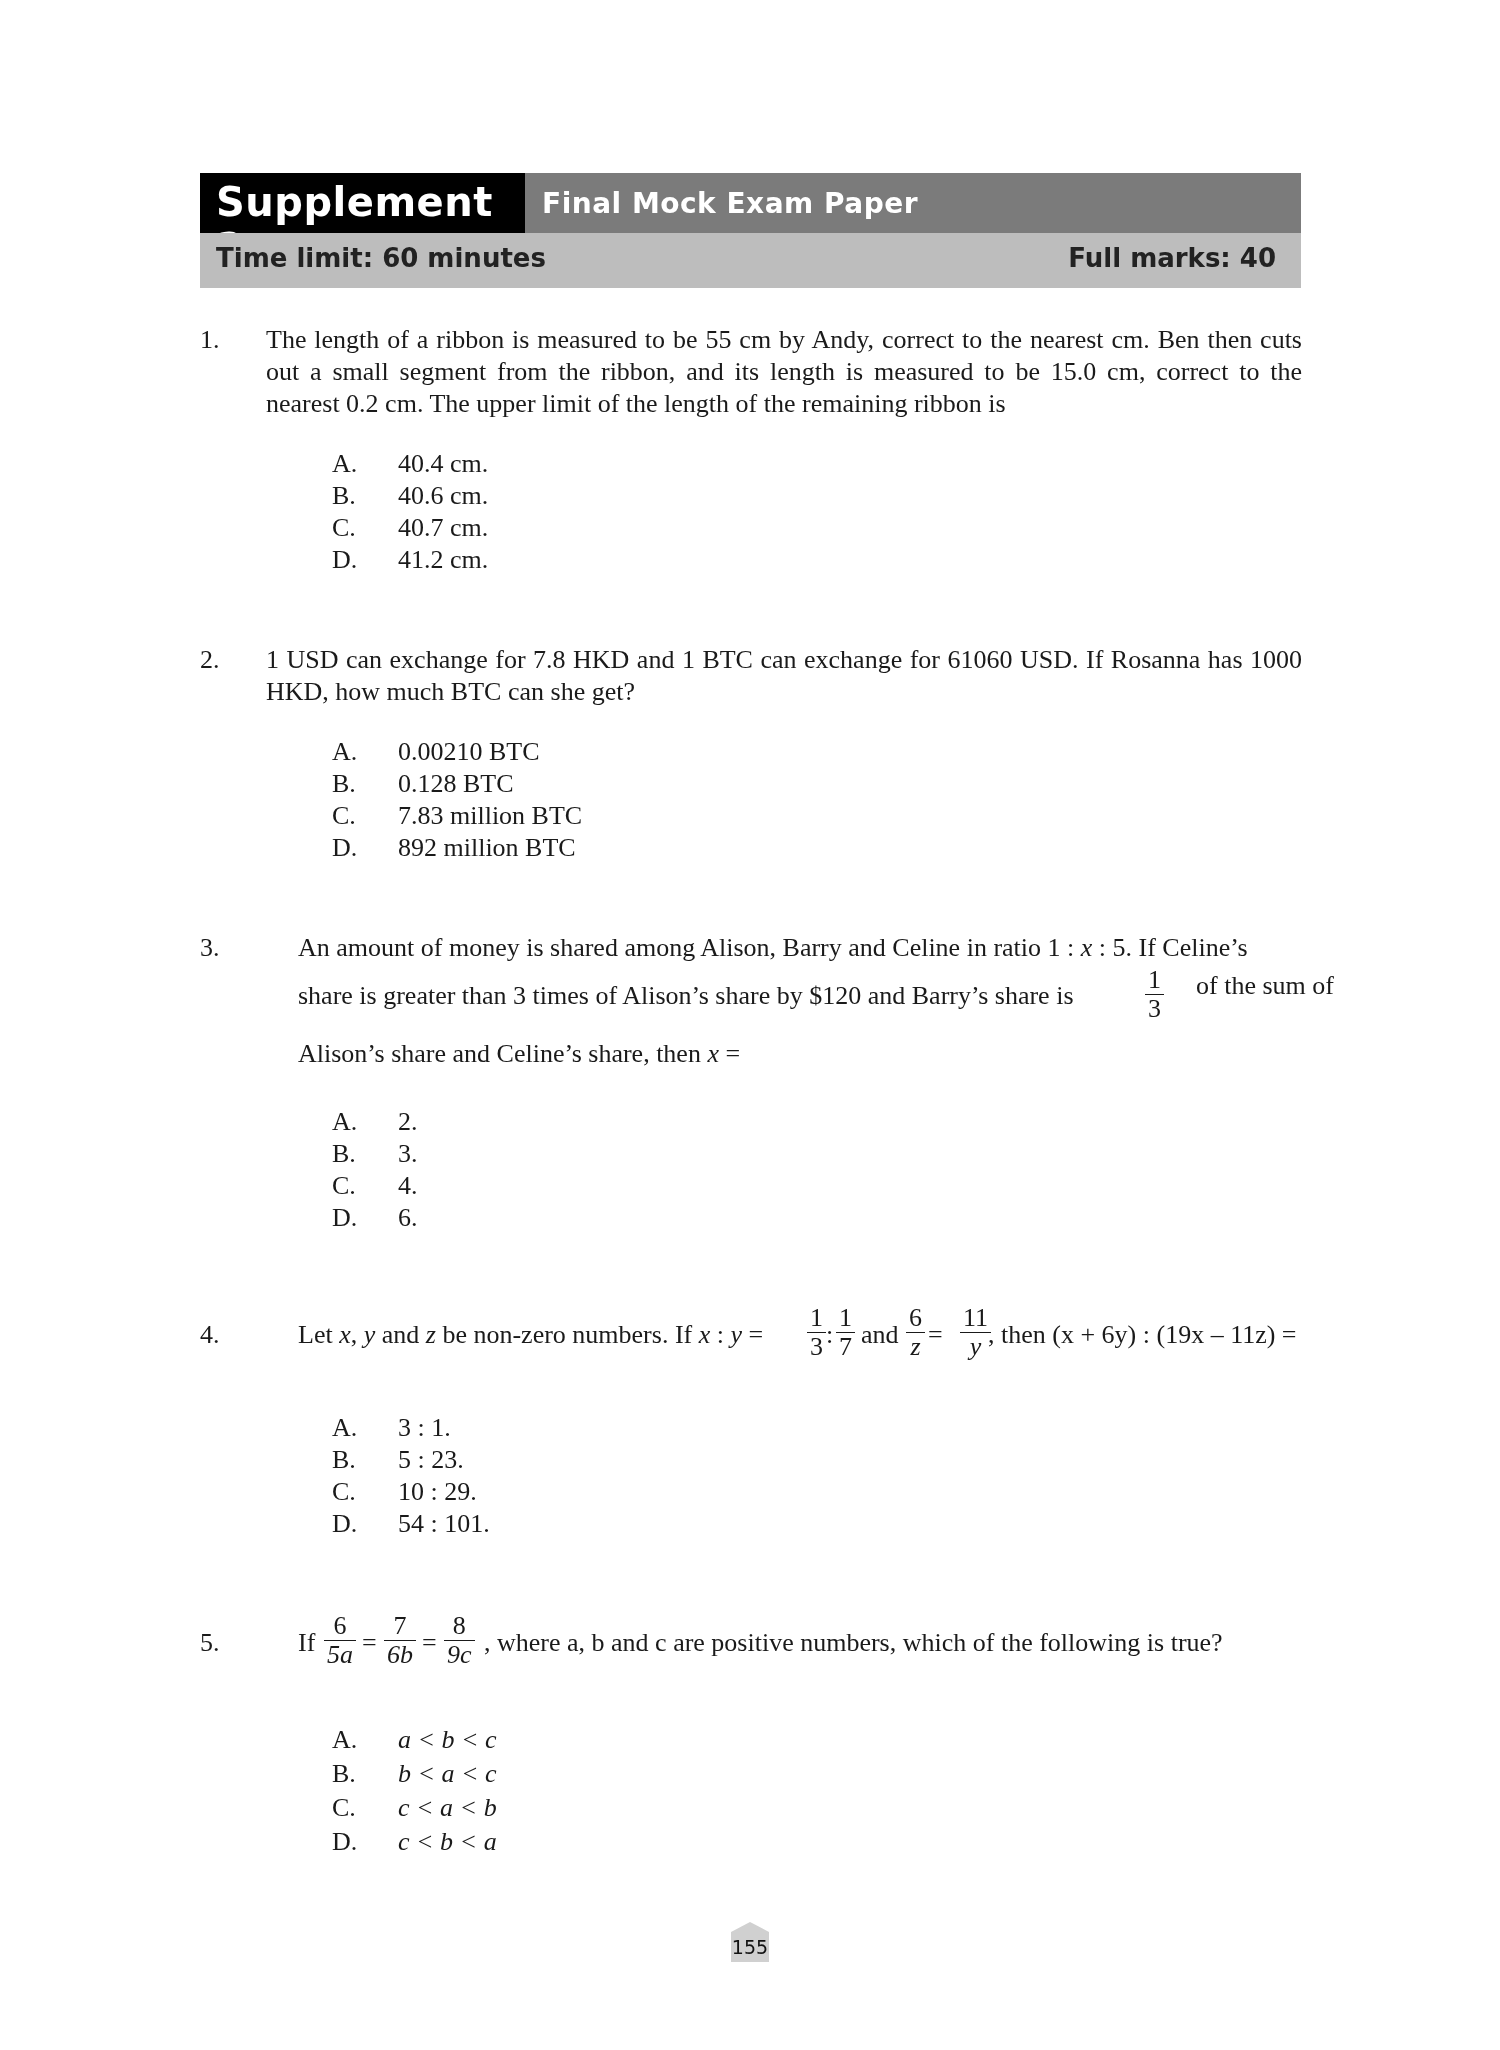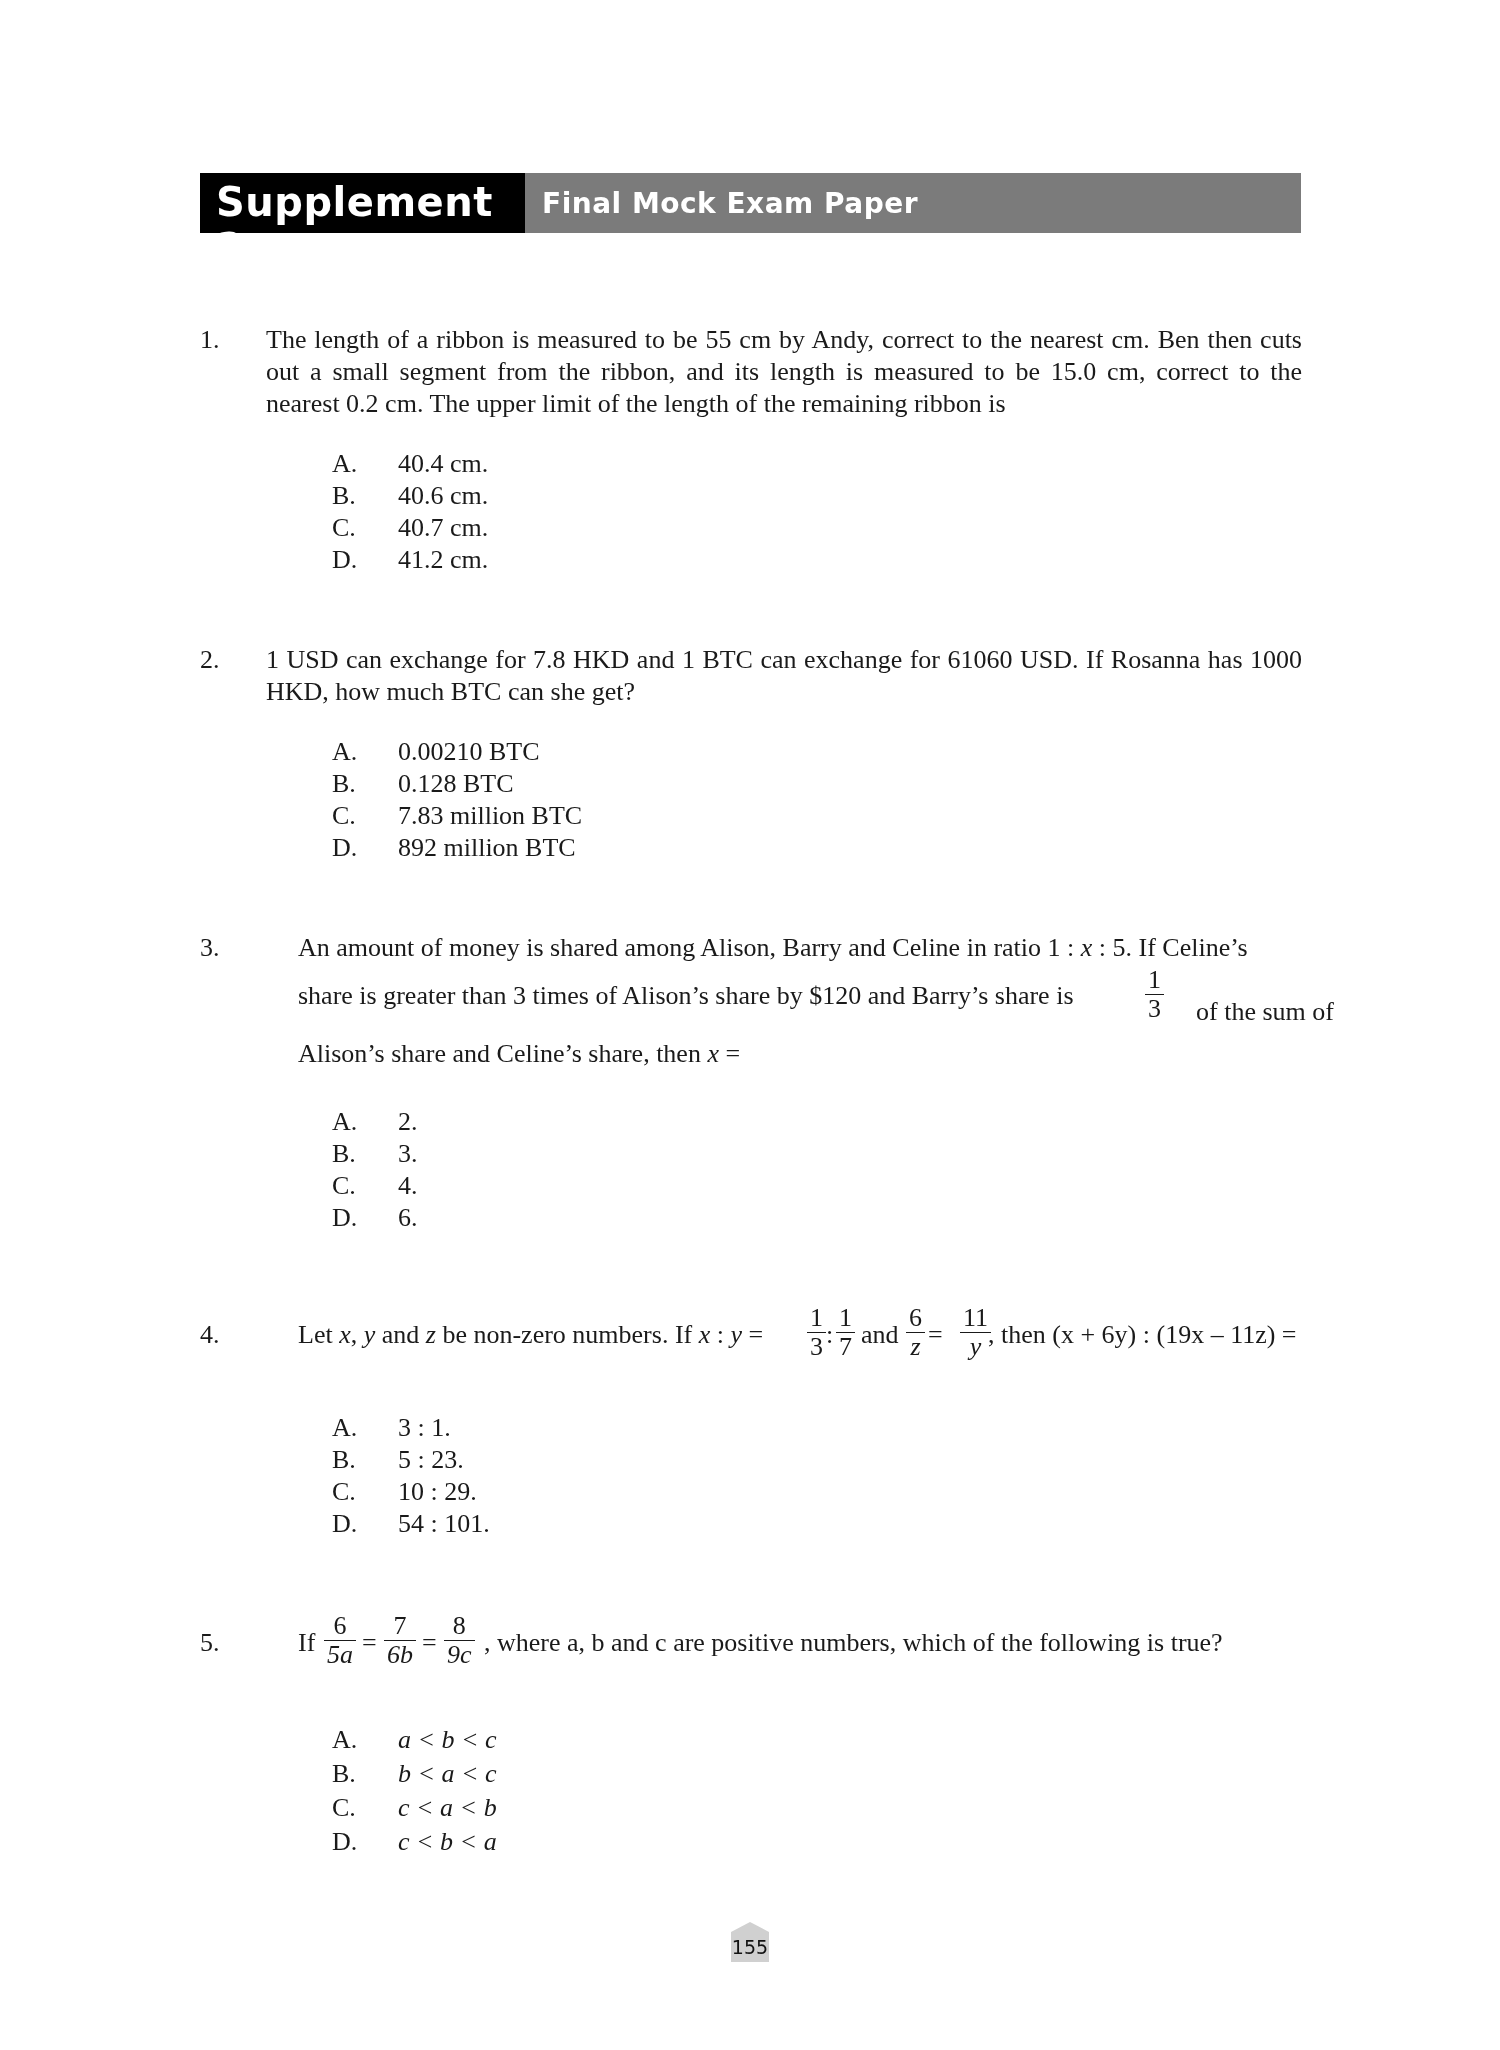--- a/index.html
+++ b/index.html
@@ -37,20 +37,24 @@
 </style>
 </head>
 <body>
 
 <div class="header">
   <div class="hdr-top"></div>
   <div class="hdr-black">
     <span class="hdr-sup">Supplement 2</span>
   </div>
   <span class="hdr-title">Final Mock Exam Paper</span>
+  <div class="hdr-bot">
+    <span class="hdr-time">Time limit: 60 minutes</span>
+    <span class="hdr-marks">Full marks: 40</span>
+  </div>
 </div>
 
 <div class="q" style="top:324px;height:260px;">
   <span class="qnum">1.</span>
   <div class="qtext">The length of a ribbon is measured to be 55 cm by Andy, correct to the nearest cm. Ben then cuts out a small segment from the ribbon, and its length is measured to be 15.0 cm, correct to the nearest 0.2 cm. The upper limit of the length of the remaining ribbon is</div>
   <div class="opts" style="top:124px;">
     <div class="opt">
         <span class="opt-l">A.</span>
         <span class="opt-t">40.4 cm.</span>
       </div>
@@ -96,21 +100,21 @@
   <span class="qnum">3.</span>
   <div class="line" style="top:0;">
     <span>An amount of money is shared among Alison, Barry and Celine in ratio 1 : </span><i>x</i><span> : 5. If Celine’s</span>
   </div>
   <div class="line" style="top:34px;width:1036px;height:58px;">
     <span style="position:absolute;left:0;top:14px;">share is greater than 3 times of Alison’s share by $120 and Barry’s share is</span>
     <span class="frac" style="position:absolute;left:845px;top:0;">
         <span class="n">1</span>
         <span class="d">3</span>
       </span>
-    <span style="position:absolute;right:0;top:30px;">of the sum of</span>
+    <span style="position:absolute;right:0;top:4px;">of the sum of</span>
   </div>
   <div class="line" style="top:106px;">
     <span>Alison’s share and Celine’s share, then </span><i>x</i><span> =</span>
   </div>
   <div class="opts" style="top:174px;">
     <div class="opt">
         <span class="opt-l">A.</span>
         <span class="opt-t">2.</span>
       </div>
     <div class="opt">

